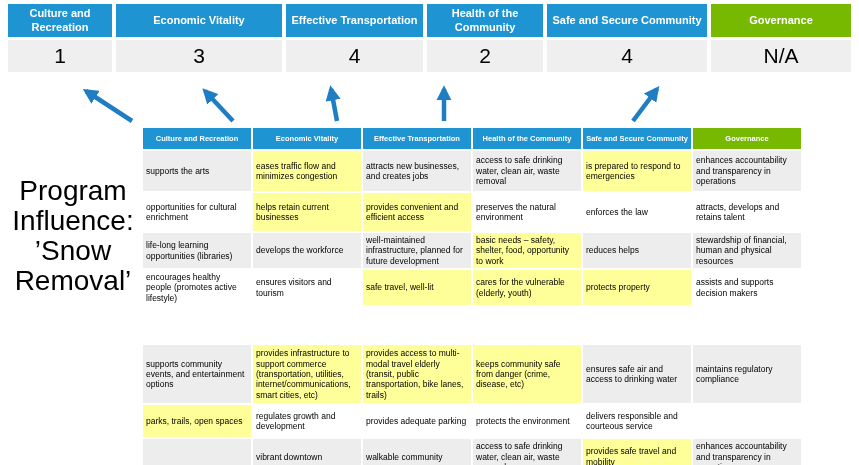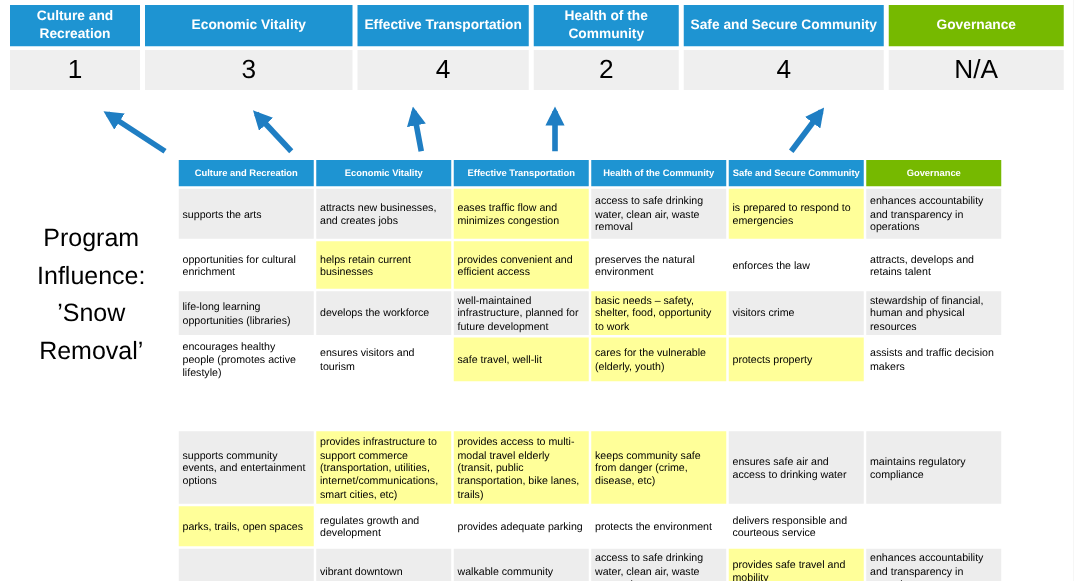--- a/index.html
+++ b/index.html
@@ -16,21 +16,21 @@
     height:33px;padding:0 4px;}
   .sb-head.green{background:#76B900;}
   .sb-score{background:#EFEFEF;font-size:21px;display:flex;align-items:center;
     justify-content:center;height:32px;}
 
   
   .arrow-layer{position:absolute;left:0;top:0;width:859px;height:465px;pointer-events:none;}
 
   
   .slide-title{position:absolute;left:0;top:176px;width:146px;text-align:center;
-    font-size:20px;line-height:30px;color:#000;}
+    font-size:28px;line-height:30px;color:#000;}
 
   
   .matrix{position:absolute;left:143px;top:128px;width:660px;}
   .m-row{display:grid;grid-template-columns:repeat(6,108px);gap:2px;margin-bottom:2px;}
   .m-cell{font-size:8.5px;line-height:1.22;padding:2px 3px;display:flex;align-items:center;
     text-align:left;overflow-wrap:anywhere;background:#fff;}
   .m-head{background:#1E94D2;color:#fff;font-weight:bold;font-size:7.5px;line-height:1.25;
     justify-content:center;text-align:center;min-height:17px;}
   .m-head.green{background:#76B900;}
   .m-row.gray .m-cell:not(.m-head){background:#EDEDED;}
@@ -84,49 +84,49 @@
     <div class="m-row">
       <div class="m-cell m-head">Culture and Recreation</div>
       <div class="m-cell m-head">Economic Vitality</div>
       <div class="m-cell m-head">Effective Transportation</div>
       <div class="m-cell m-head">Health of the Community</div>
       <div class="m-cell m-head">Safe and Secure Community</div>
       <div class="m-cell m-head green">Governance</div>
     </div>
     <div class="m-row gray r1">
       <div class="m-cell">supports the arts</div>
+      <div class="m-cell hl">eases traffic flow and minimizes congestion</div>
       <div class="m-cell">attracts new businesses, and creates jobs</div>
-      <div class="m-cell hl">eases traffic flow and minimizes congestion</div>
       <div class="m-cell">access to safe drinking water, clean air, waste removal</div>
       <div class="m-cell hl">is prepared to respond to emergencies</div>
       <div class="m-cell">enhances accountability and transparency in operations</div>
     </div>
     <div class="m-row white r2">
       <div class="m-cell">opportunities for cultural enrichment</div>
       <div class="m-cell hl">helps retain current businesses</div>
       <div class="m-cell hl">provides convenient and efficient access</div>
       <div class="m-cell">preserves the natural environment</div>
       <div class="m-cell">enforces the law</div>
       <div class="m-cell">attracts, develops and retains talent</div>
     </div>
     <div class="m-row gray r3">
       <div class="m-cell">life-long learning opportunities (libraries)</div>
       <div class="m-cell">develops the workforce</div>
       <div class="m-cell">well-maintained infrastructure, planned for future development</div>
       <div class="m-cell hl">basic needs – safety, shelter, food, opportunity to work</div>
-      <div class="m-cell">visitors crime</div>
+      <div class="m-cell">reduces helps</div>
       <div class="m-cell">stewardship of financial, human and physical resources</div>
     </div>
     <div class="m-row white r4">
       <div class="m-cell">encourages healthy people (promotes active lifestyle)</div>
       <div class="m-cell">ensures visitors and tourism</div>
       <div class="m-cell hl">safe travel, well-lit</div>
       <div class="m-cell hl">cares for the vulnerable (elderly, youth)</div>
       <div class="m-cell hl">protects property</div>
-      <div class="m-cell">assists and traffic decision makers</div>
+      <div class="m-cell">assists and supports decision makers</div>
     </div>
     <div class="m-row gray r5">
       <div class="m-cell">supports community events, and entertainment options</div>
       <div class="m-cell hl">provides infrastructure to support commerce (transportation, utilities, internet/communications, smart cities, etc)</div>
       <div class="m-cell hl">provides access to multi-modal travel elderly (transit, public transportation, bike lanes, trails)</div>
       <div class="m-cell hl">keeps community safe from danger (crime, disease, etc)</div>
       <div class="m-cell">ensures safe air and access to drinking water</div>
       <div class="m-cell">maintains regulatory compliance</div>
     </div>
     <div class="m-row white r6">

